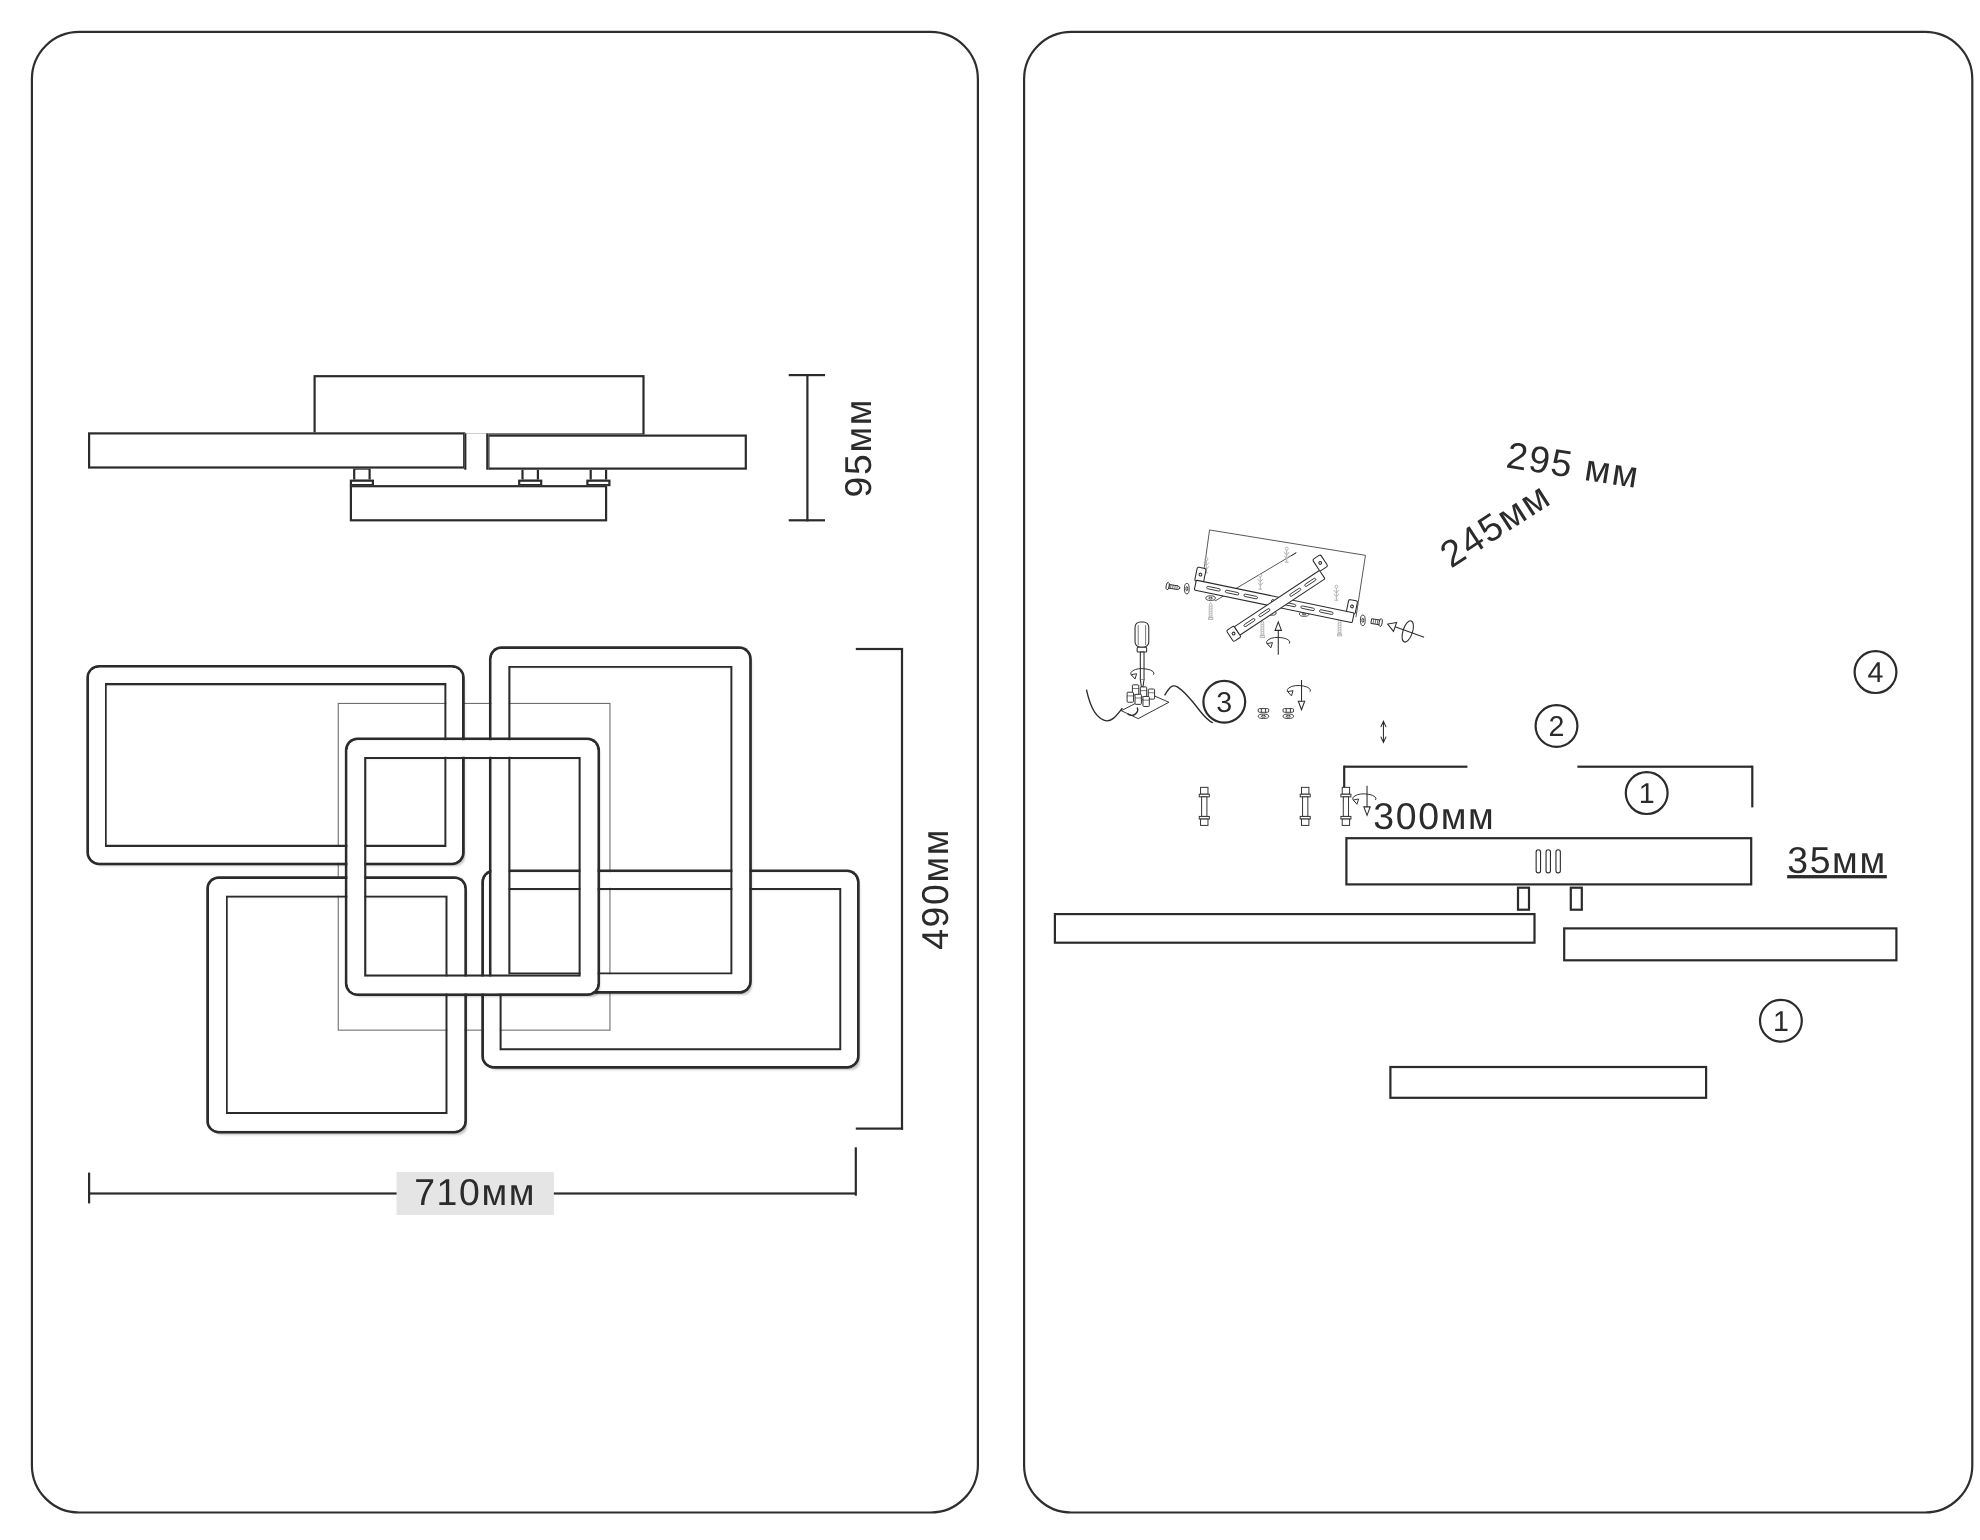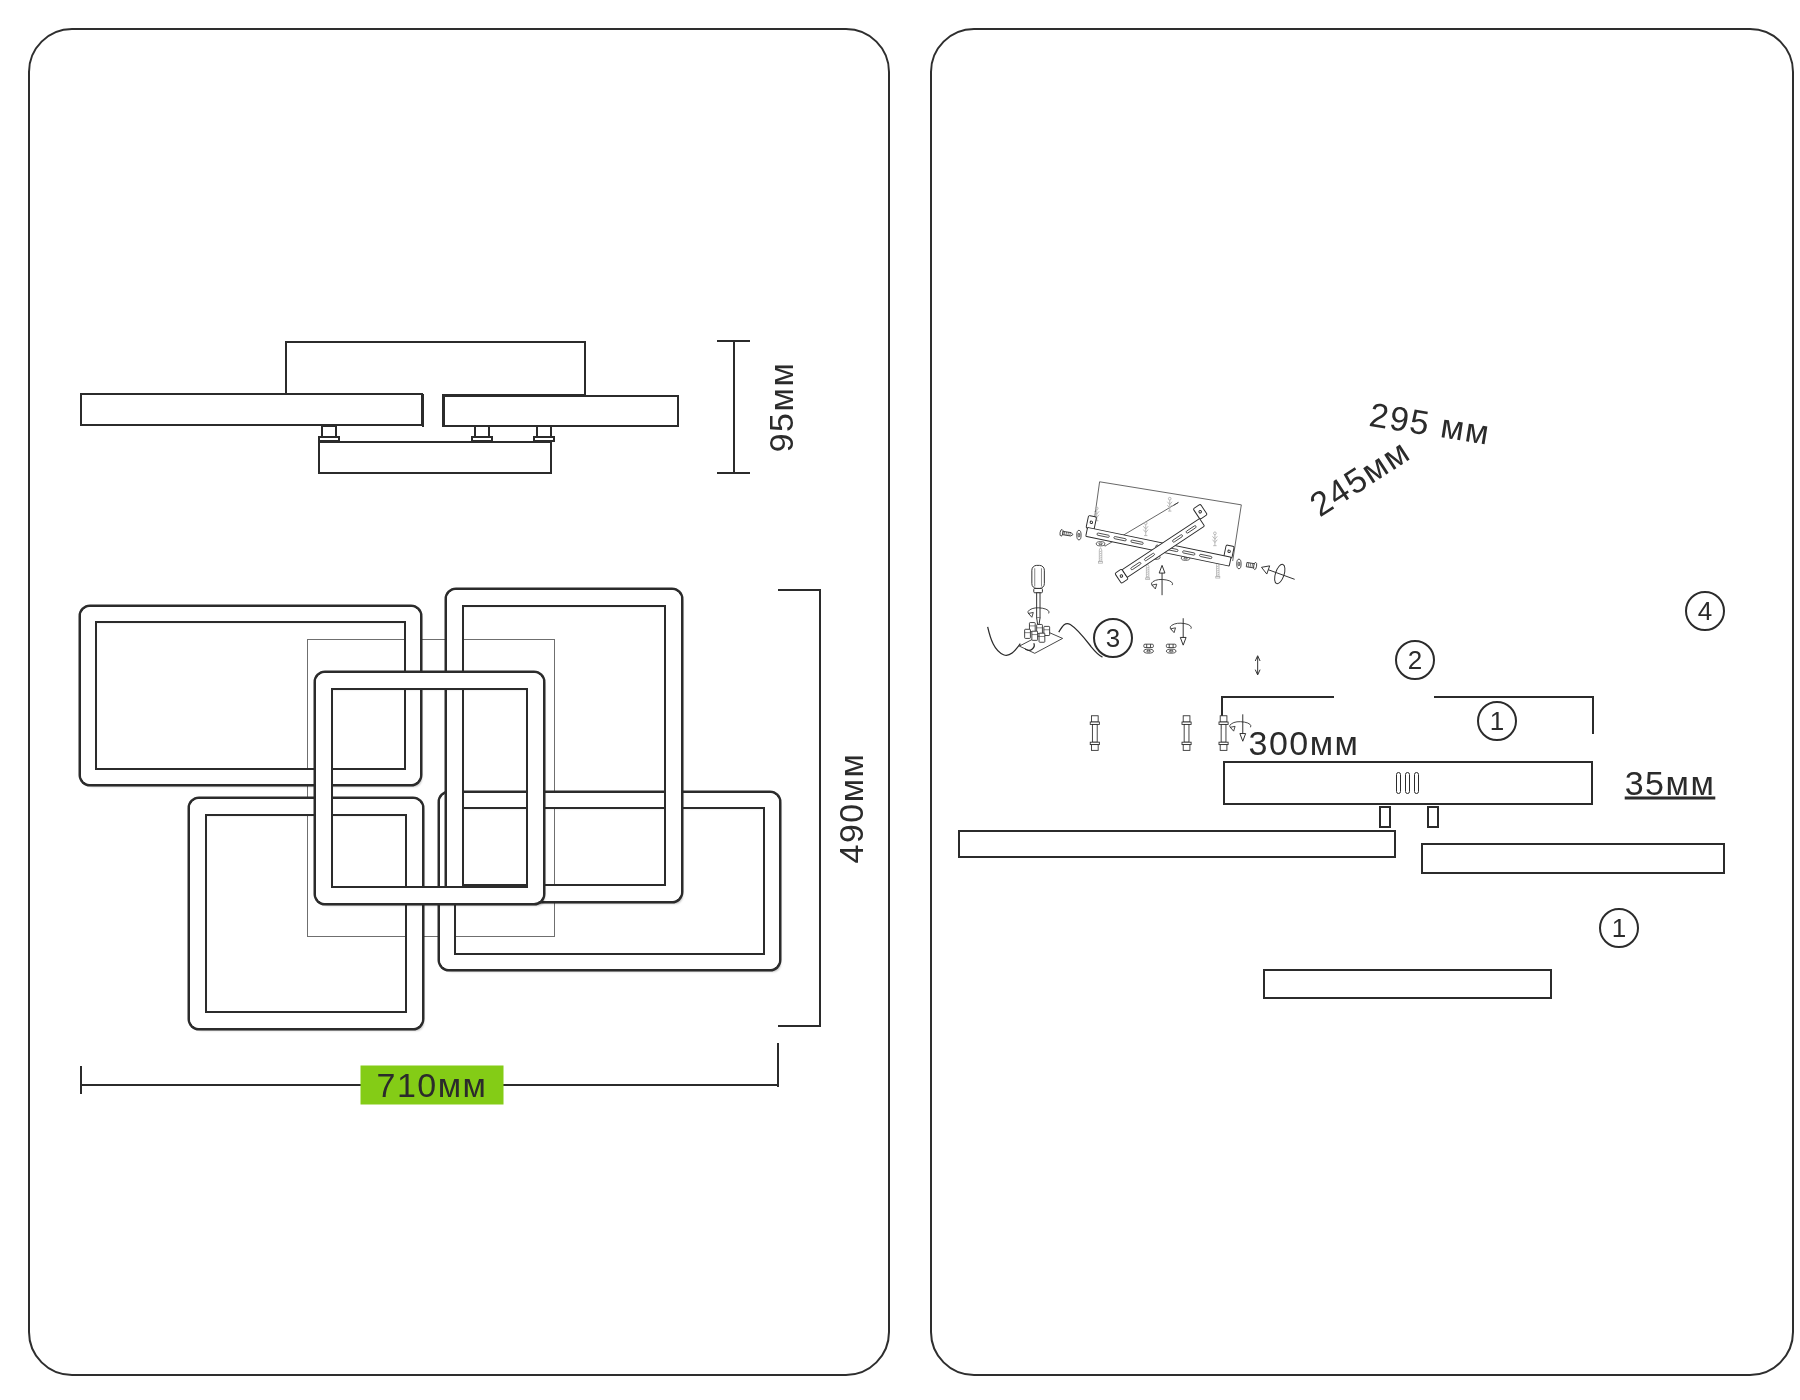--- a/index.html
+++ b/index.html
@@ -21,21 +21,21 @@
                 inset 0 0 0 2px #2b2b2b, inset 3px 4px 2px -2px rgba(0,0,0,.18);
   }
   .slot {
     position:absolute; width:5px; background:#fff; border:1.5px solid #2b2b2b;
     border-radius:4px; box-sizing:border-box;
   }
   .dim-label {
     position:absolute; font-size:34px; letter-spacing:1.5px; white-space:nowrap;
     color:#2b2b2b; transform:translate(-50%,-50%); font-weight:400; z-index:8;
   }
-  .dim-label.on-line { background:#84cc16; padding:0 16px; }
+  .dim-label.on-line { background:#e5e5e5; padding:0 16px; }
   .rot-l { transform:translate(-50%,-50%) rotate(-90deg); }
   .step {
     position:absolute; width:40px; height:40px; border:2.5px solid #2b2b2b; border-radius:50%;
     background:#fff; display:flex; align-items:center; justify-content:center;
     font-size:26px; transform:translate(-50%,-50%); z-index:9; box-sizing:border-box;
   }
   .leg { position:absolute; background:#fff; border:2px solid #2b2b2b; box-sizing:border-box; }
   svg.art { position:absolute; z-index:5; }
   .lp-el { z-index:2; }
 </style>

